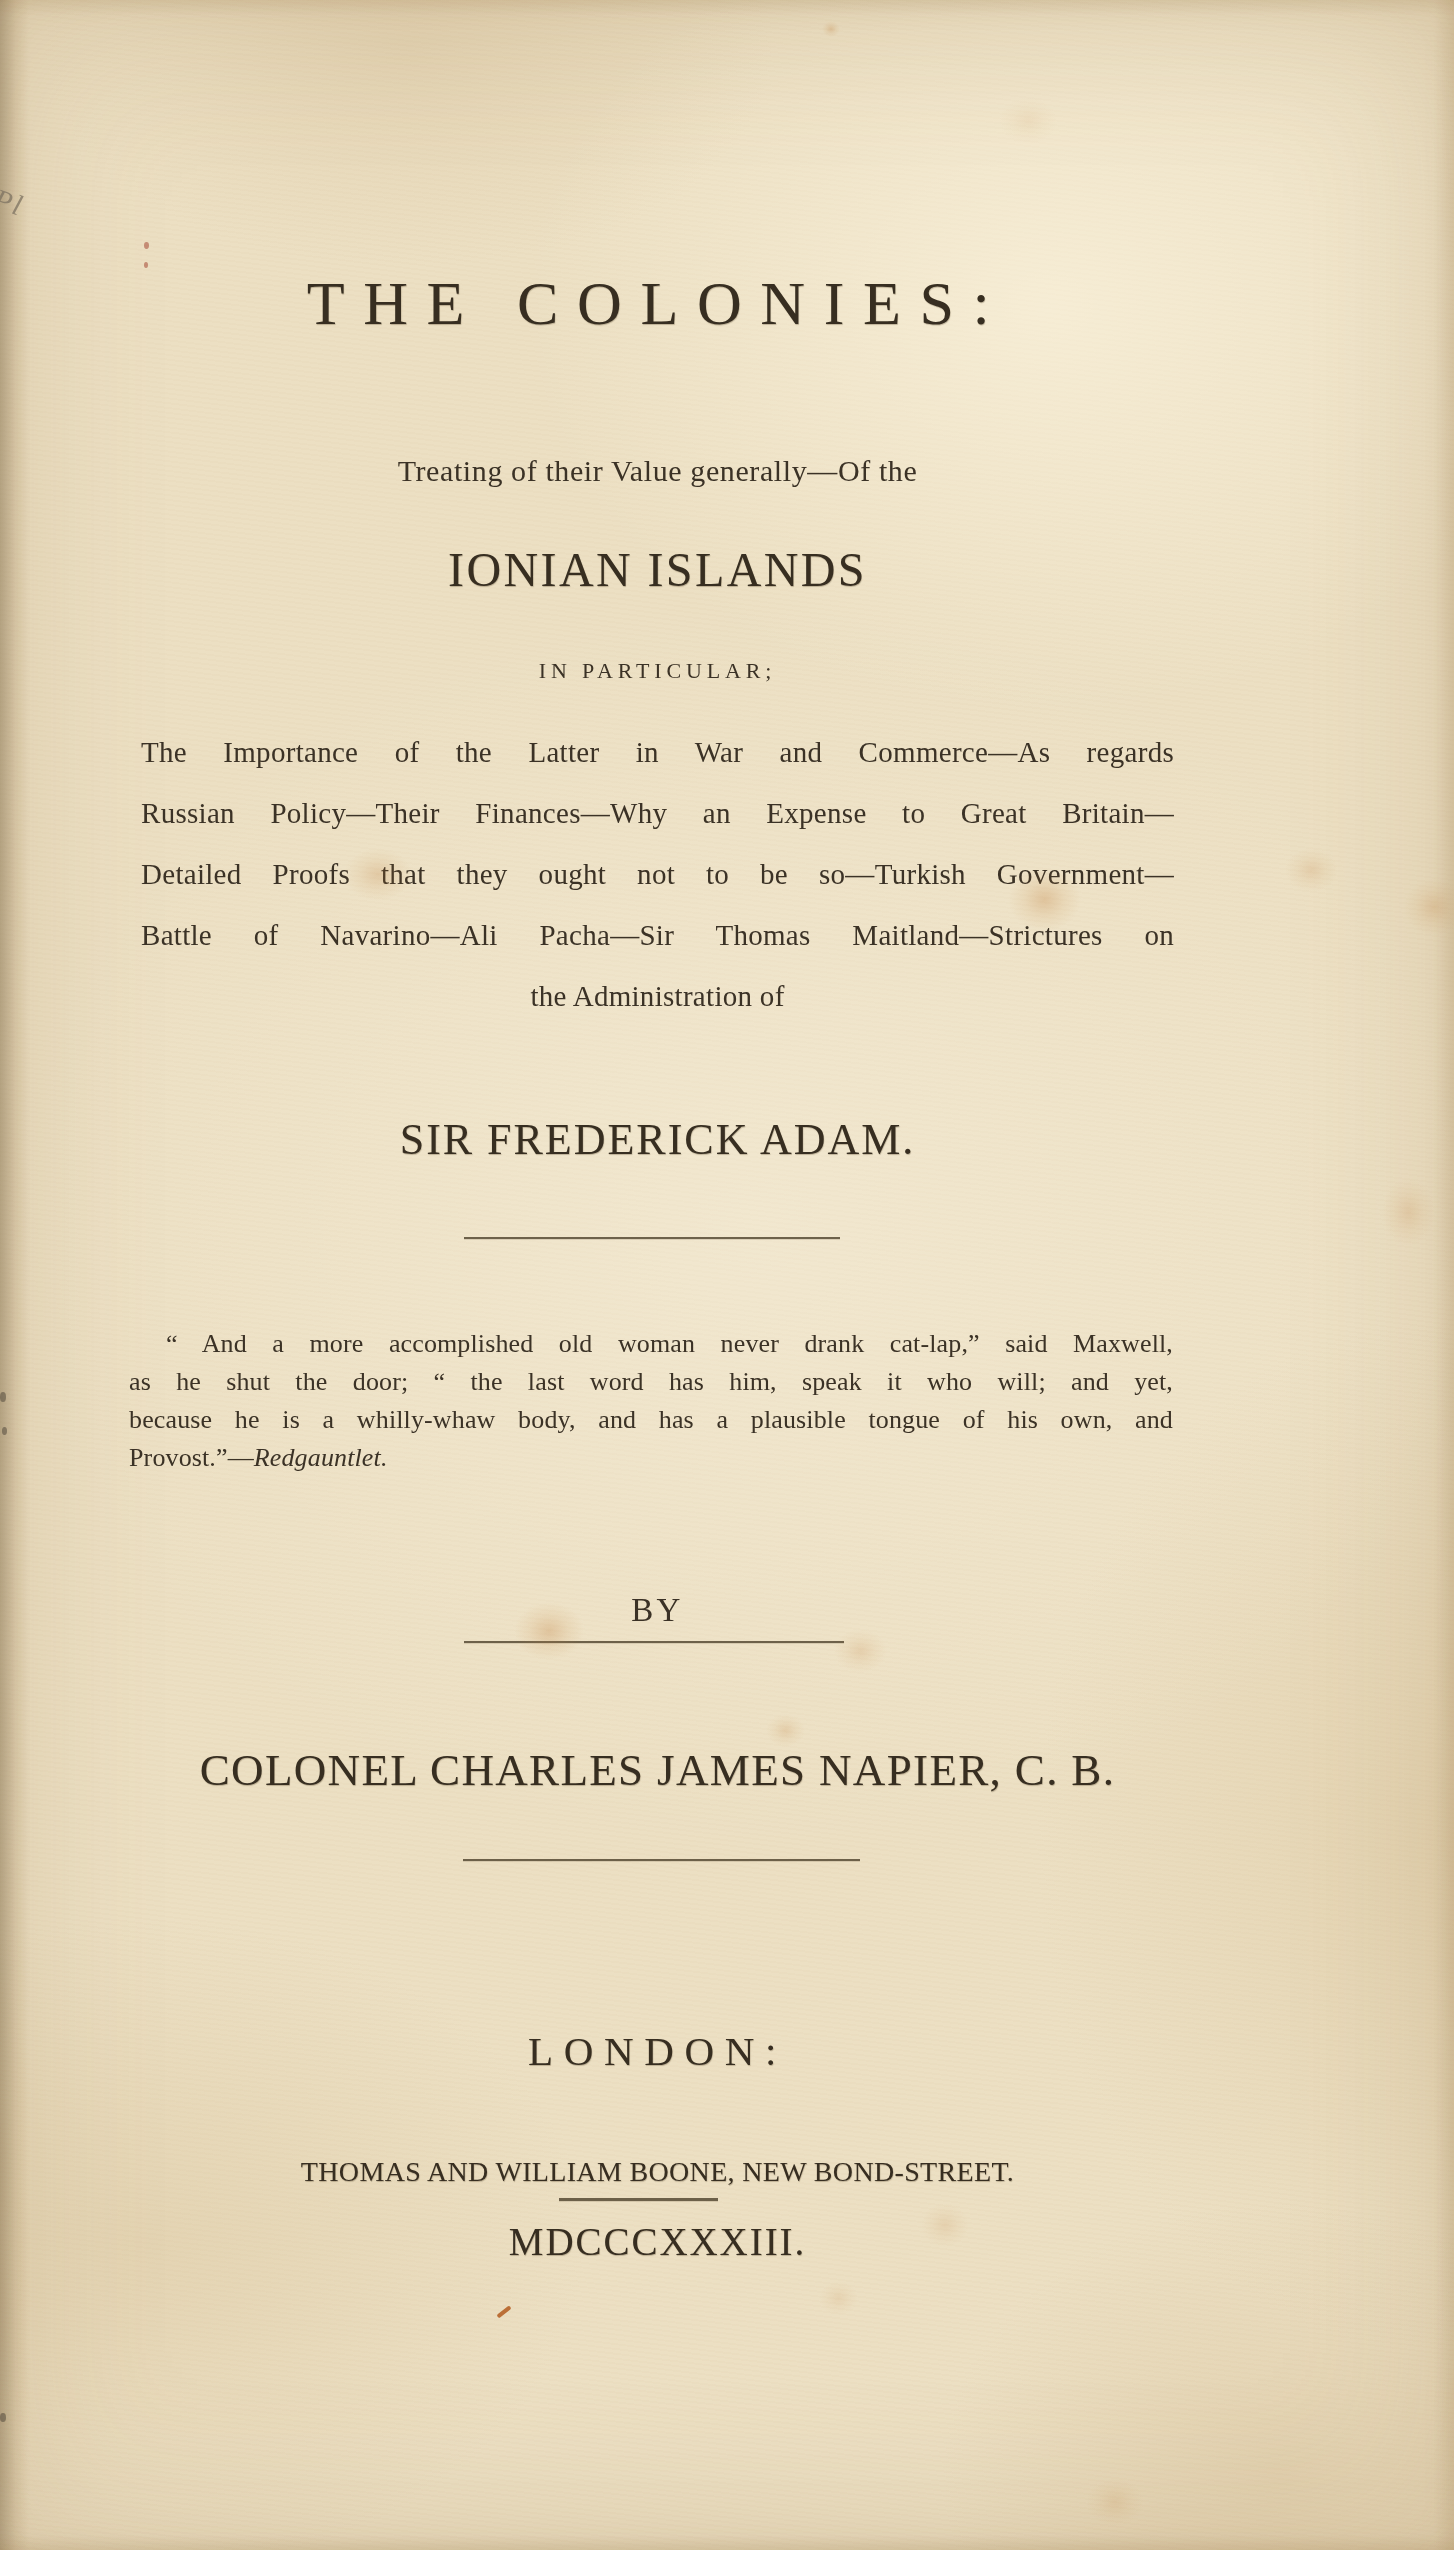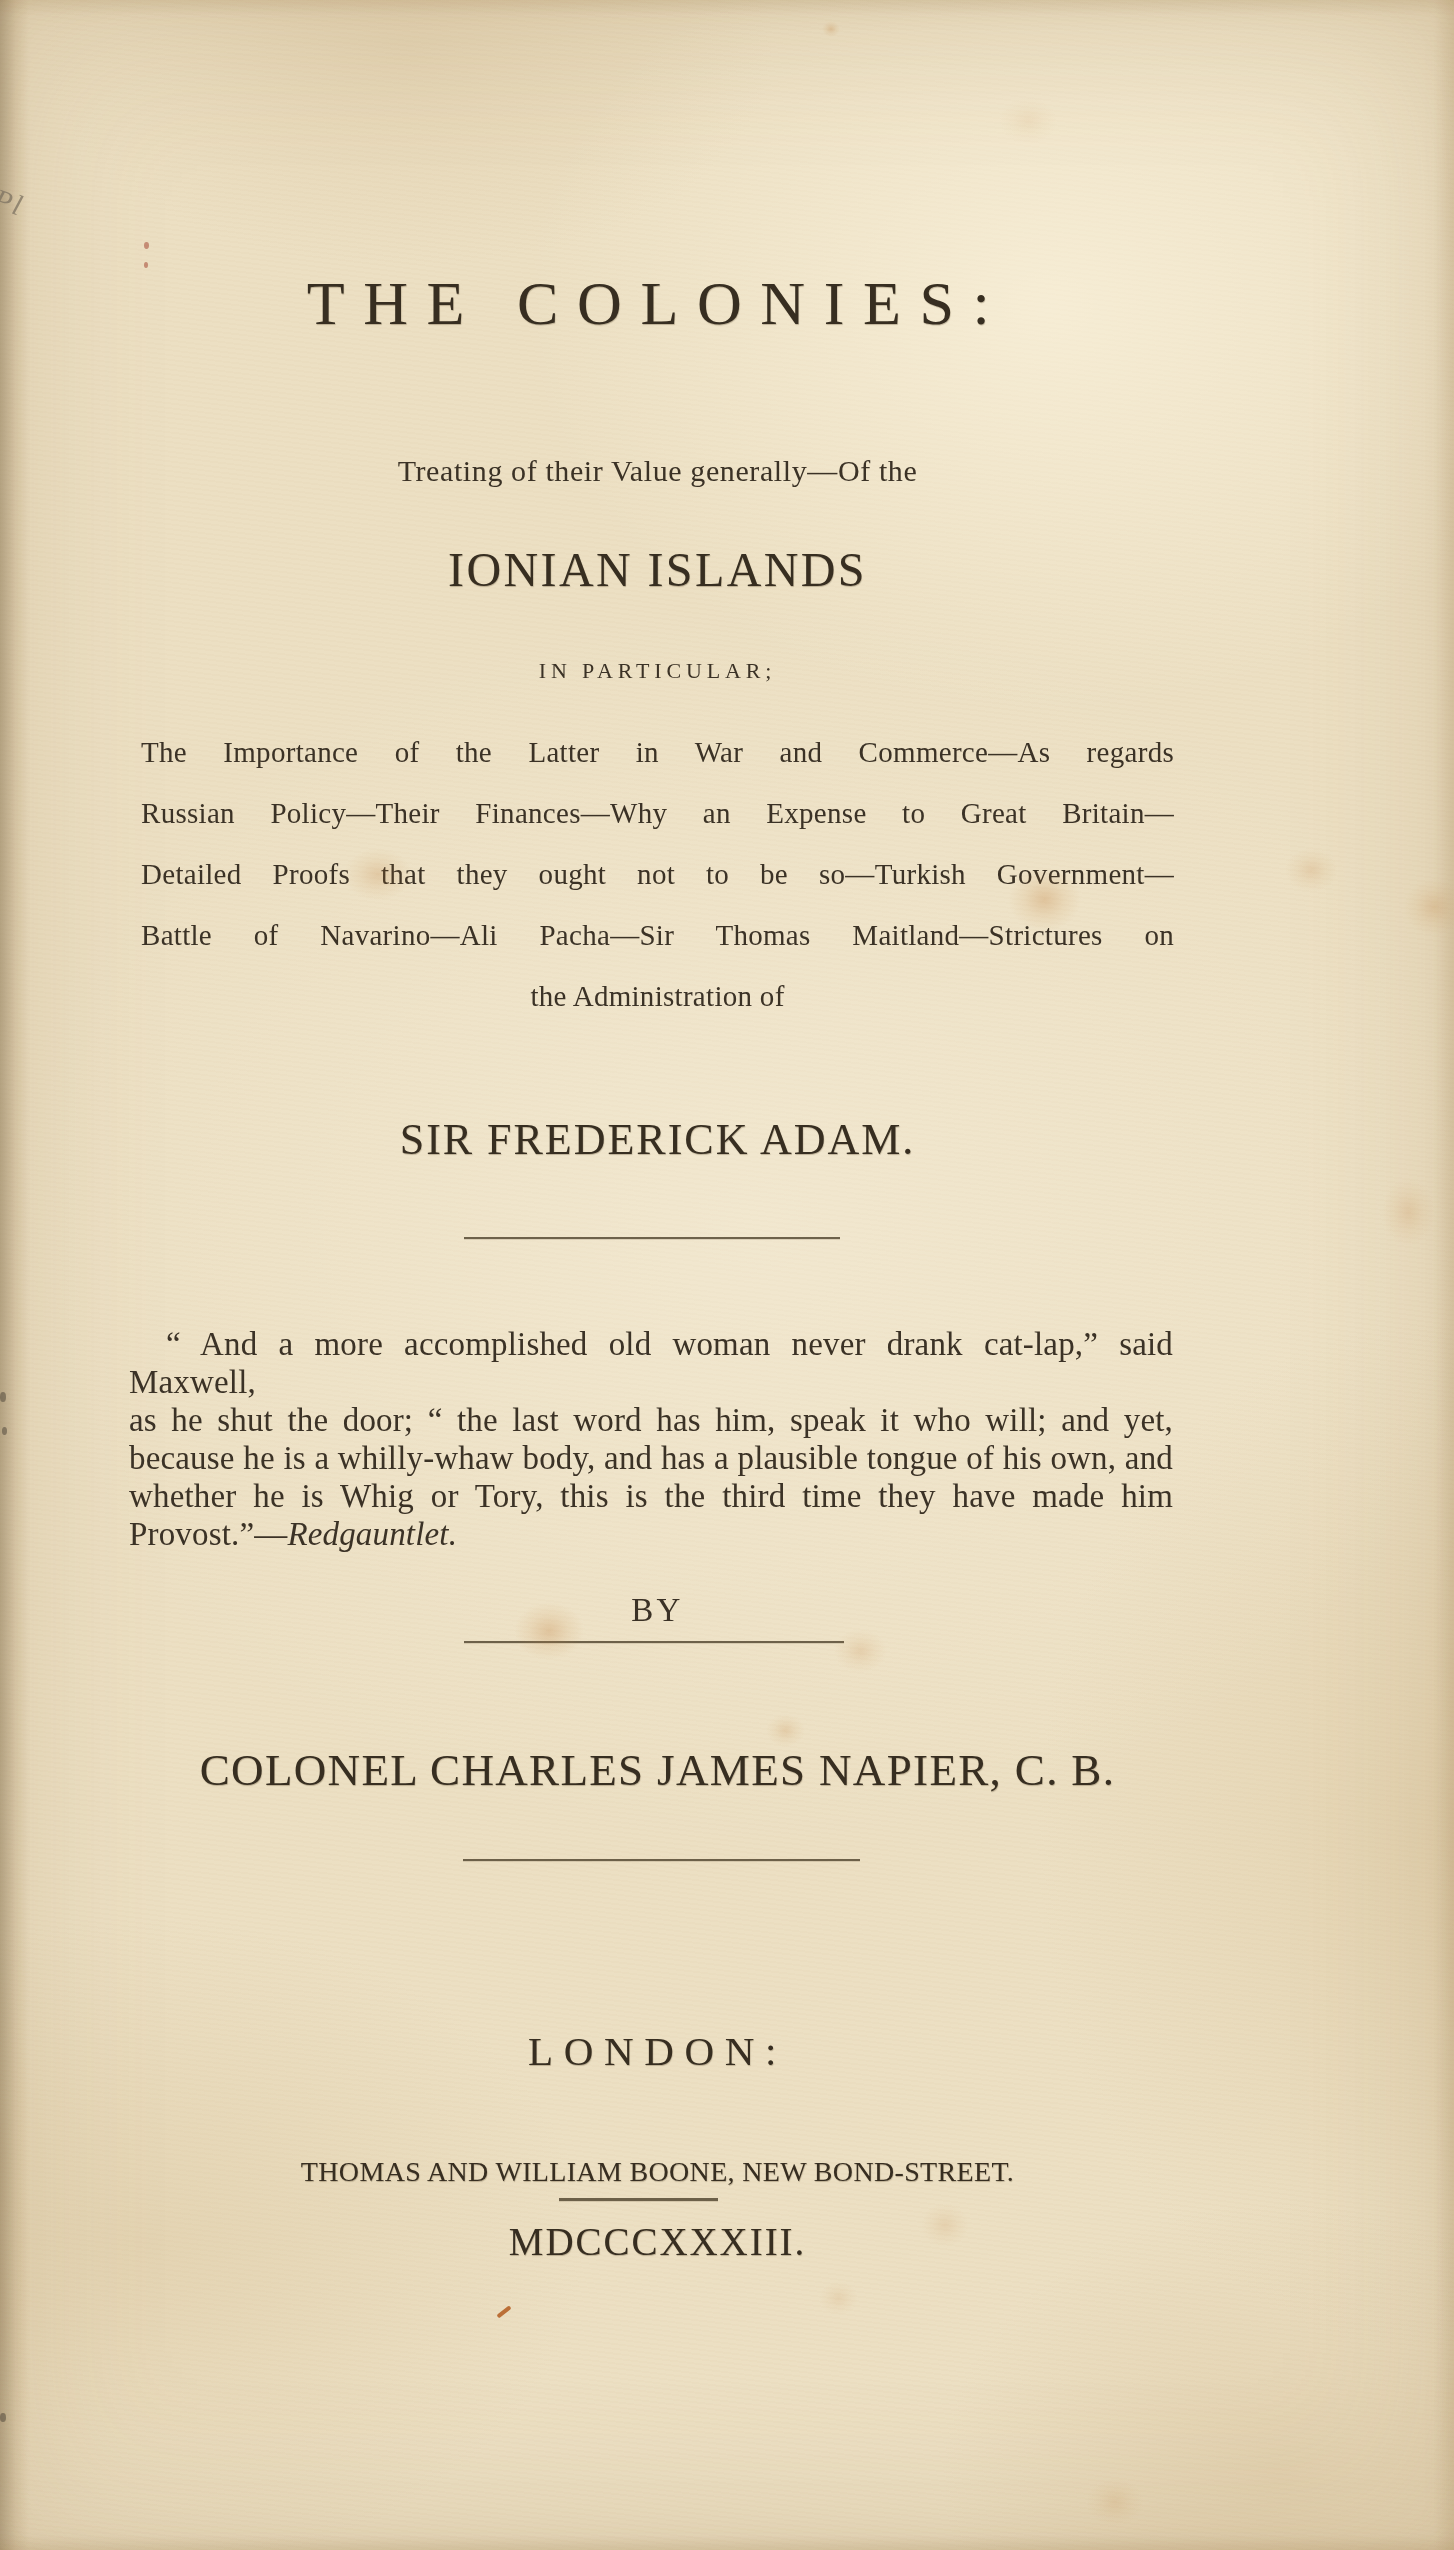--- a/index.html
+++ b/index.html
@@ -47,21 +47,21 @@
   .dedication{top:1113px;font-size:44px;line-height:54px;letter-spacing:0.045em;}
 
   .rule{position:absolute;height:1.9px;background:#51452f;opacity:0.82;
     box-shadow:0 1px 0 rgba(81,69,47,0.18);}
   .rule1{top:1237px;left:464px;width:376px;}
   .rule2{top:1641px;left:464px;width:380px;}
   .rule3{top:1859px;left:463px;width:397px;}
   .rule4{top:2198px;left:559px;width:159px;height:2.9px;}
 
   .quote{position:absolute;left:129px;width:1044px;top:1325px;
-    font-size:33px;line-height:38px;letter-spacing:0.005em;}
+    font-size:26px;line-height:38px;letter-spacing:0.005em;}
   .quote .first{text-indent:37px;}
   .quote .last{text-align:left;text-align-last:left;}
   .quote .last em{font-style:italic;margin-top:48px;}
 
   .by{top:1593px;font-size:33px;line-height:35px;letter-spacing:0.10em;}
   .author{top:1745px;font-size:45px;line-height:50px;letter-spacing:0.03em;}
   .city{top:2029px;font-size:41px;line-height:45px;letter-spacing:0.26em;}
   .publisher{top:2141px;font-size:28px;line-height:62px;letter-spacing:0.012em;}
   .year{top:2219px;font-size:39px;line-height:45px;letter-spacing:0.05em;}
 
@@ -103,21 +103,20 @@
   </div>
 
   <div class="cblock dedication ink soft">SIR FREDERICK ADAM.</div>
 
   <div class="rule rule1"></div>
 
   <div class="quote">
     <div class="jline first">“ And a more accomplished old woman never drank cat-lap,” said Maxwell,</div>
     <div class="jline">as he shut the door; “ the last word has him, speak it who will; and yet,</div>
     <div class="jline">because he is a whilly-whaw body, and has a plausible tongue of his own, and</div>
-    <div class="jline">whether he is Whig or Tory, this is the third time they have made him</div>
     <div class="last"><span>Provost.”—</span><em>Redgauntlet.</em></div>
   </div>
 
   <div class="rule rule2"></div>
 
   <div class="cblock by">BY</div>
 
   <div class="cblock author ink soft">COLONEL CHARLES JAMES NAPIER, C. B.</div>
 
   <div class="rule rule3"></div>

